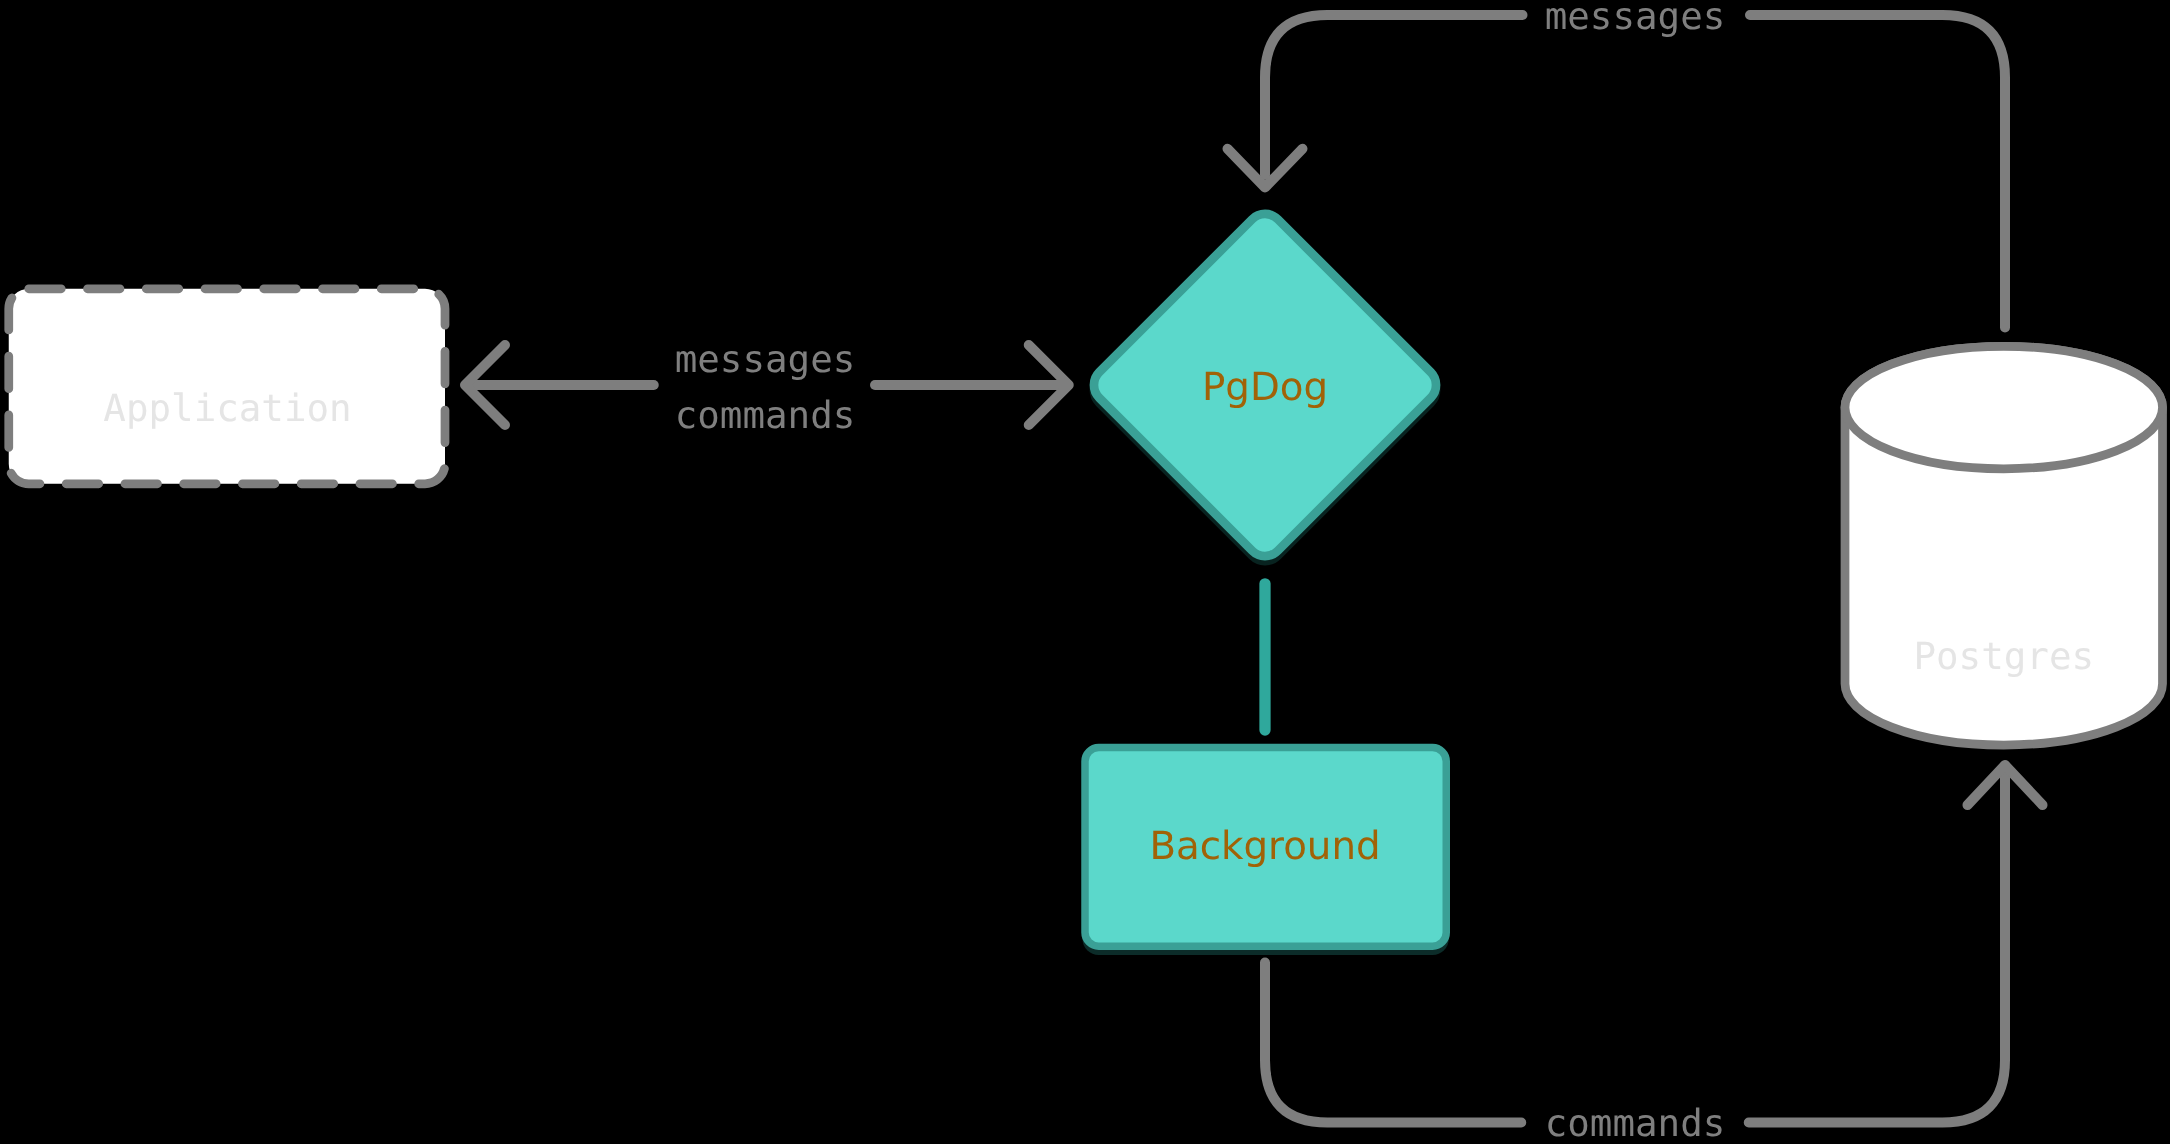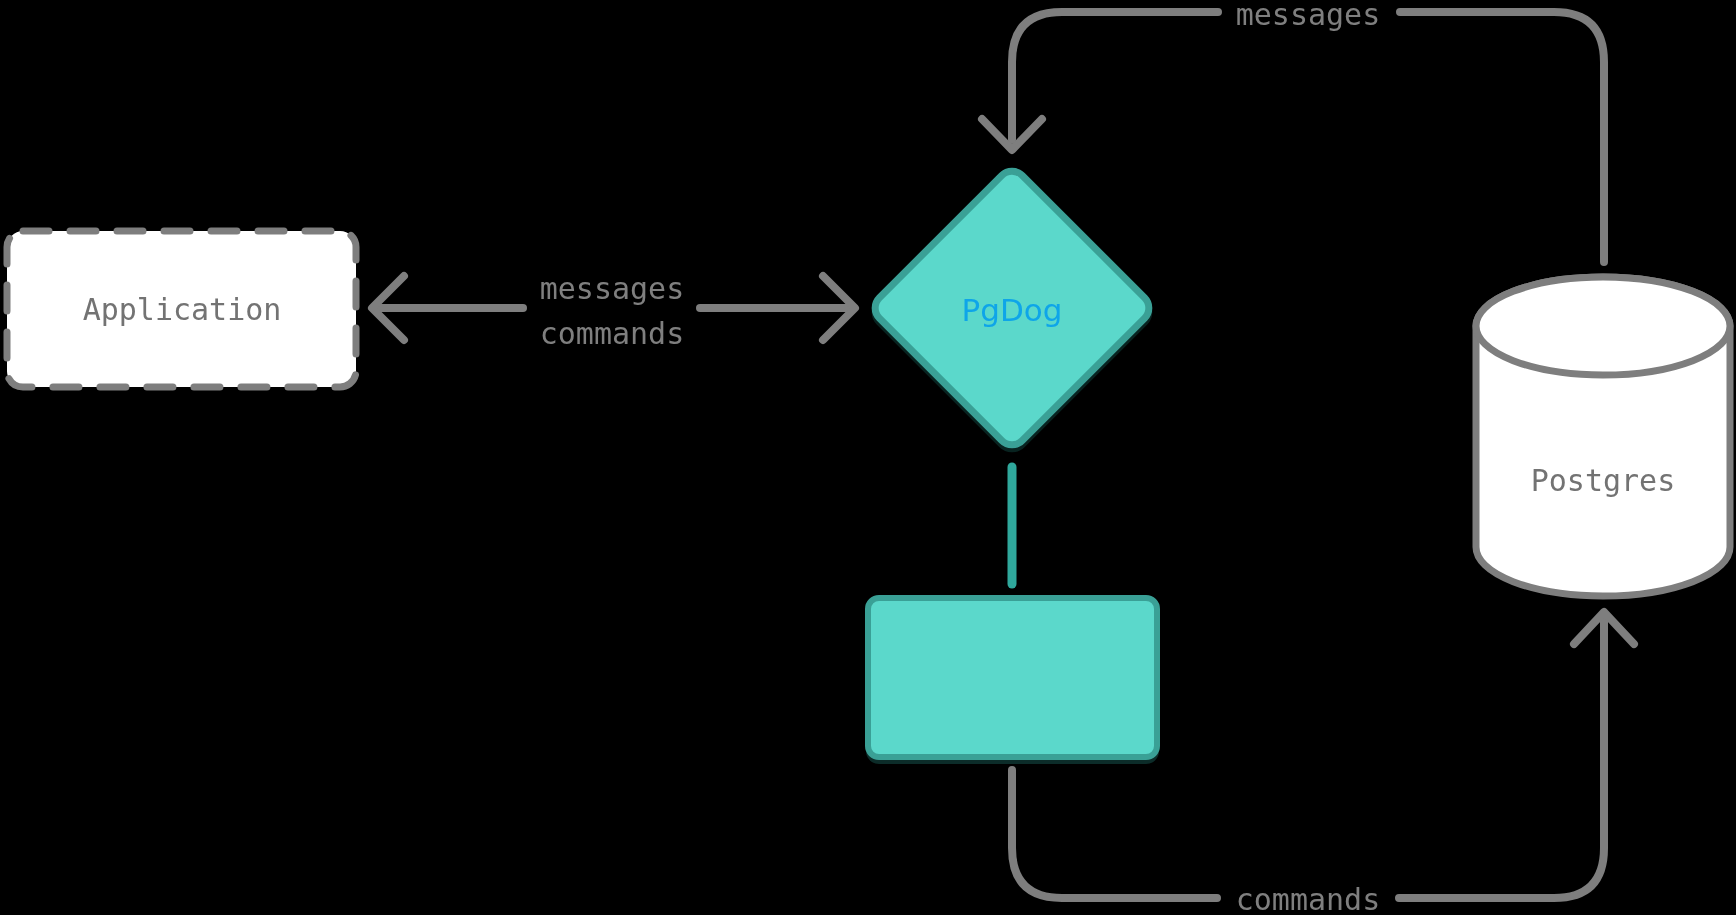--- a/index.html
+++ b/index.html
@@ -31,22 +31,22 @@
     font-family: "DejaVu Sans Mono", "Liberation Mono", monospace;
     font-size: 30px;
     font-weight: normal;
   }
   .sans {
     font-family: "DejaVu Sans", "Liberation Sans", sans-serif;
     font-size: 31px;
     font-weight: 500;
   }
   .edge-label { color: #7F7F7F; }
-  .dark-label { color: #737373; }
-  .teal-label { color: #0ea5e9; }
+  .dark-label { color: #e5e5e5; margin-top: 18px; }
+  .teal-label { color: #a16207; }
 
   
   .diamond-wrap {
     position: absolute;
     left: 1012px;
     top: 308px;
     width: 209px;
     height: 209px;
     transform: translate(-50%, -50%);
     filter: drop-shadow(0 4px 0 rgba(18, 78, 72, 0.45));
@@ -120,23 +120,24 @@
     <div class="diamond"></div>
   </div>
 
   <div class="queue-box"></div>
 
   <div class="lbl mono dark-label" style="left:182px; top:309px;">Application</div>
 
   <div class="lbl sans teal-label" style="left:1012px; top:310px;">PgDog</div>
 
   <div class="lbl sans teal-label queue-label" style="left:1012px; top:678px;">
+    <div>Background</div>
   </div>
 
-  <div class="lbl mono dark-label" style="left:1603px; top:480px;">Postgres</div>
+  <div class="lbl mono dark-label" style="left:1603px; top:508px;">Postgres</div>
 
   <div class="lbl mono edge-label" style="left:1308px; top:14px;">messages</div>
 
   <div class="lbl mono edge-label" style="left:612px; top:288px;">messages</div>
 
   <div class="lbl mono edge-label" style="left:612px; top:333px;">commands</div>
 
   <div class="lbl mono edge-label" style="left:1308px; top:899px;">commands</div>
 
 </div>

